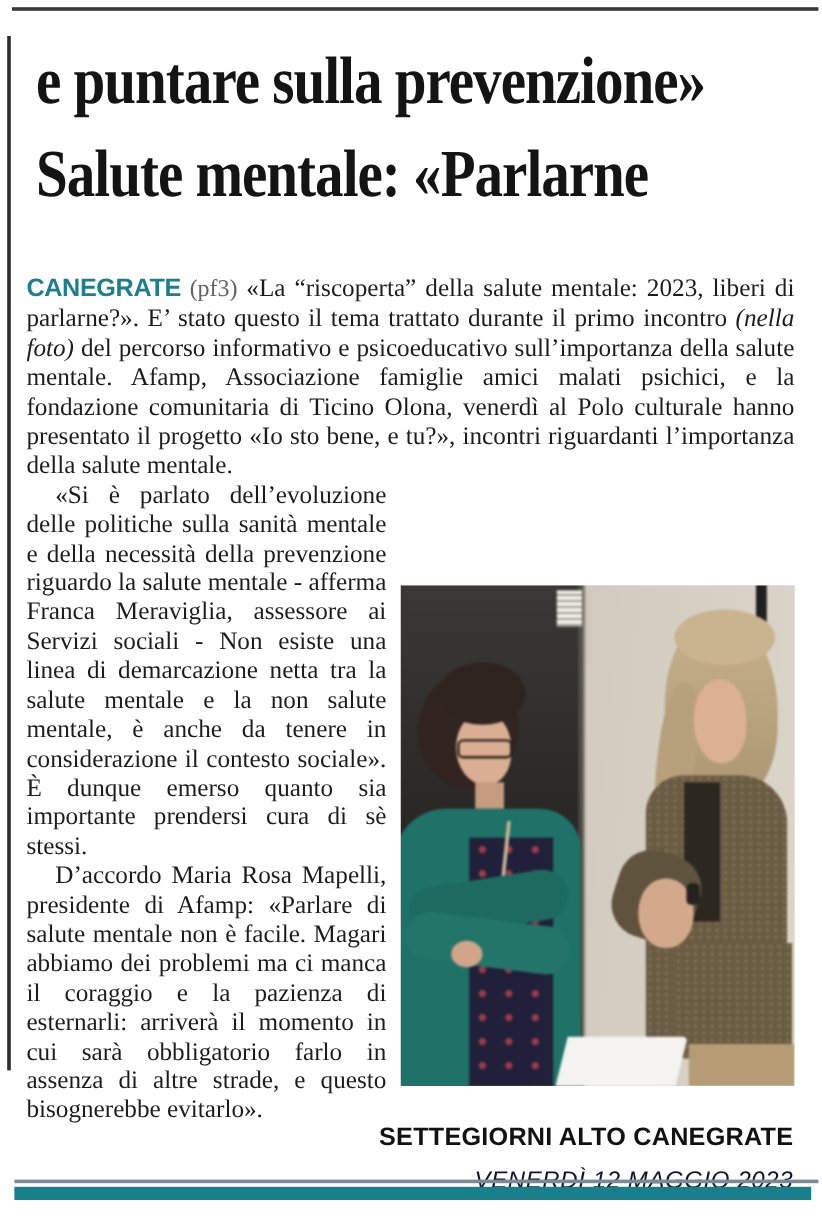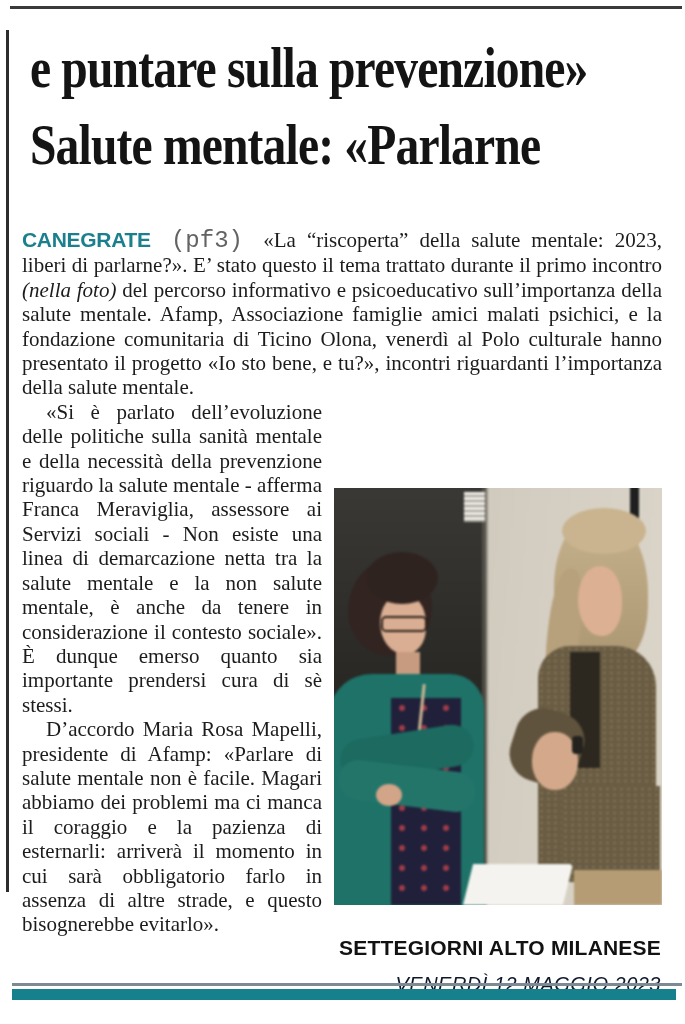--- a/index.html
+++ b/index.html
@@ -11,21 +11,21 @@
   .headline{position:absolute;left:30px;top:30px;width:650px;color:#141414;
             font-weight:bold;font-size:56px;line-height:77px;white-space:nowrap;}
   .headline .hl{display:inline-block;transform:scaleX(0.85);transform-origin:left center;letter-spacing:-1px;}
 
   .article{position:absolute;left:22px;top:228px;width:640px;
            font-size:21px;line-height:24.4px;text-align:justify;}
   .article p{margin:0;padding:0;}
   .article p.indent{text-indent:24px;}
   .dateline{font-family:"Liberation Sans", sans-serif;font-weight:bold;font-size:21px;
             letter-spacing:-0.3px;color:#1b7f8e;margin-top:36px;}
-  .byline{color:#636363;font-size:24px;font-family:Liberation Mono, monospace;}
+  .byline{color:#636363;font-size:20px;}
   .it{font-style:italic;}
   .bd{font-weight:normal;}
 
   .photo-float{float:right;width:328px;height:417px;margin:88px 0 46px 12px;}
   .photo-art{position:relative;width:328px;height:417px;overflow:hidden;background:#d2ccc0;}
   .photo-art .sh{position:absolute;}
   .ph-inner{position:absolute;left:0;top:0;width:328px;height:417px;filter:blur(1.1px);}
   .ph-wall{left:-4px;top:-4px;width:336px;height:425px;
            background:linear-gradient(95deg,#c6c0b3 0%,#d4cec2 55%,#dcd6ca 100%);}
   .ph-door{left:-4px;top:-4px;width:156px;height:425px;
@@ -138,19 +138,19 @@
         </div>
       </div>
     </div>
 
     <p class="indent"><span>«Si è parlato dell’evoluzione delle politiche sulla sanità mentale e della necessità della prevenzione riguardo la salute mentale - afferma </span><span class="bd">Franca Meraviglia</span><span>, assessore ai Servizi sociali - Non esiste una linea di demarcazione netta tra la salute mentale e la non salute mentale, è anche da tenere in considerazione il contesto sociale». È dunque emerso quanto sia importante prendersi cura di sè stessi.</span></p>
 
     <p class="indent"><span>D’accordo </span><span class="bd">Maria Rosa Mapelli</span><span>, presidente di Afamp: «Parlare di salute mentale non è facile. Magari abbiamo dei problemi ma ci manca il coraggio e la pazienza di esternarli: arriverà il momento in cui sarà obbligatorio farlo in assenza di altre strade, e questo bisognerebbe evitarlo».</span></p>
   </div>
 
   <div class="credit">
-    <div class="credit-source">SETTEGIORNI ALTO MILANESE</div>
+    <div class="credit-source">SETTEGIORNI ALTO CANEGRATE</div>
     <div class="credit-date">VENERDÌ 12 MAGGIO 2023</div>
   </div>
 
   <div class="bottom-gray"></div>
   <div class="bottom-teal"></div>
 </div>
 
 </body></html>

